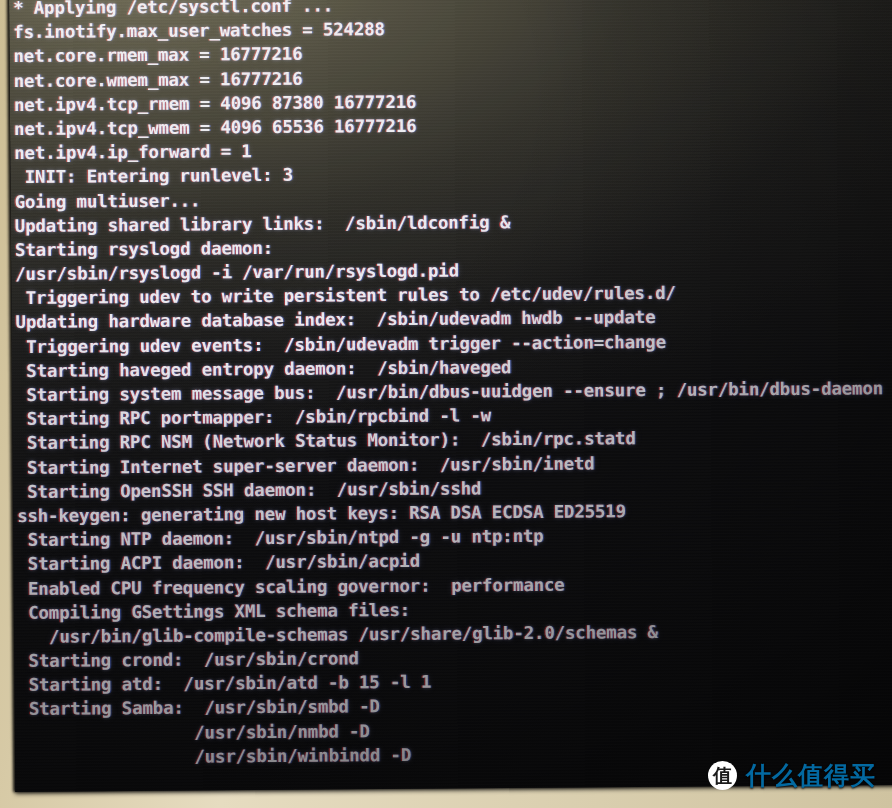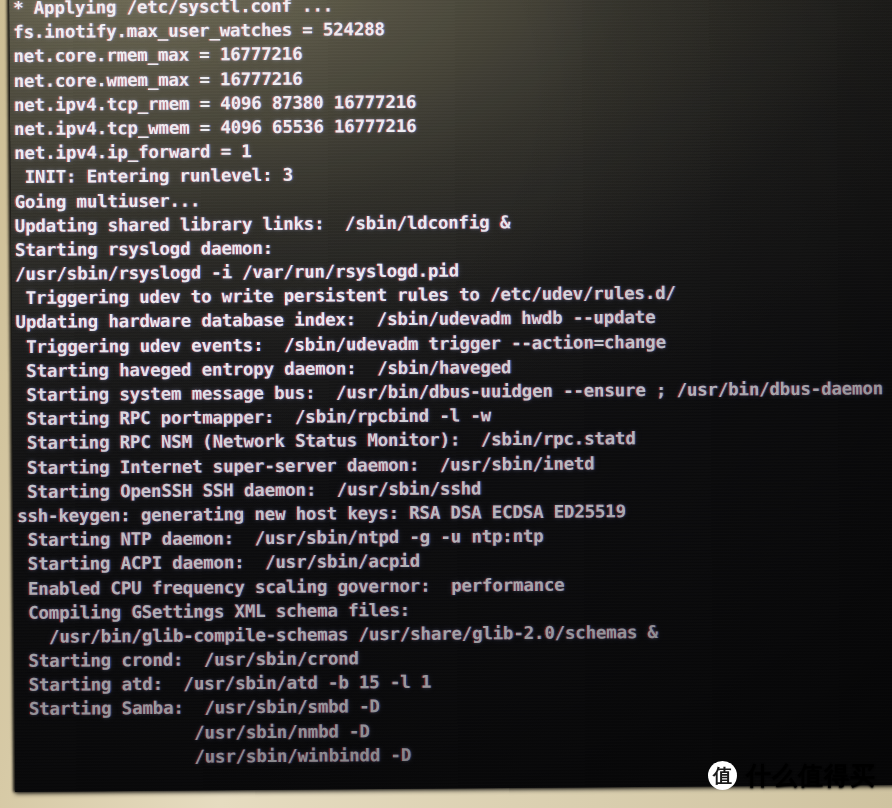--- a/index.html
+++ b/index.html
@@ -121,21 +121,21 @@
     color: #1b1b1b;
     display: flex;
     align-items: center;
     justify-content: center;
     font-family: "DejaVu Sans", sans-serif;
     font-size: 19px;
     font-weight: 700;
     line-height: 1;
   }
   #wm-text {
-    color: #000000;
+    color: #0369a1;
     font-family: "DejaVu Sans", sans-serif;
     font-size: 25px;
     font-weight: 700;
     letter-spacing: 1px;
     text-shadow: 0 1px 2px rgba(0,0,0,.8);
   }
 </style>
 </head>
 <body>
 

